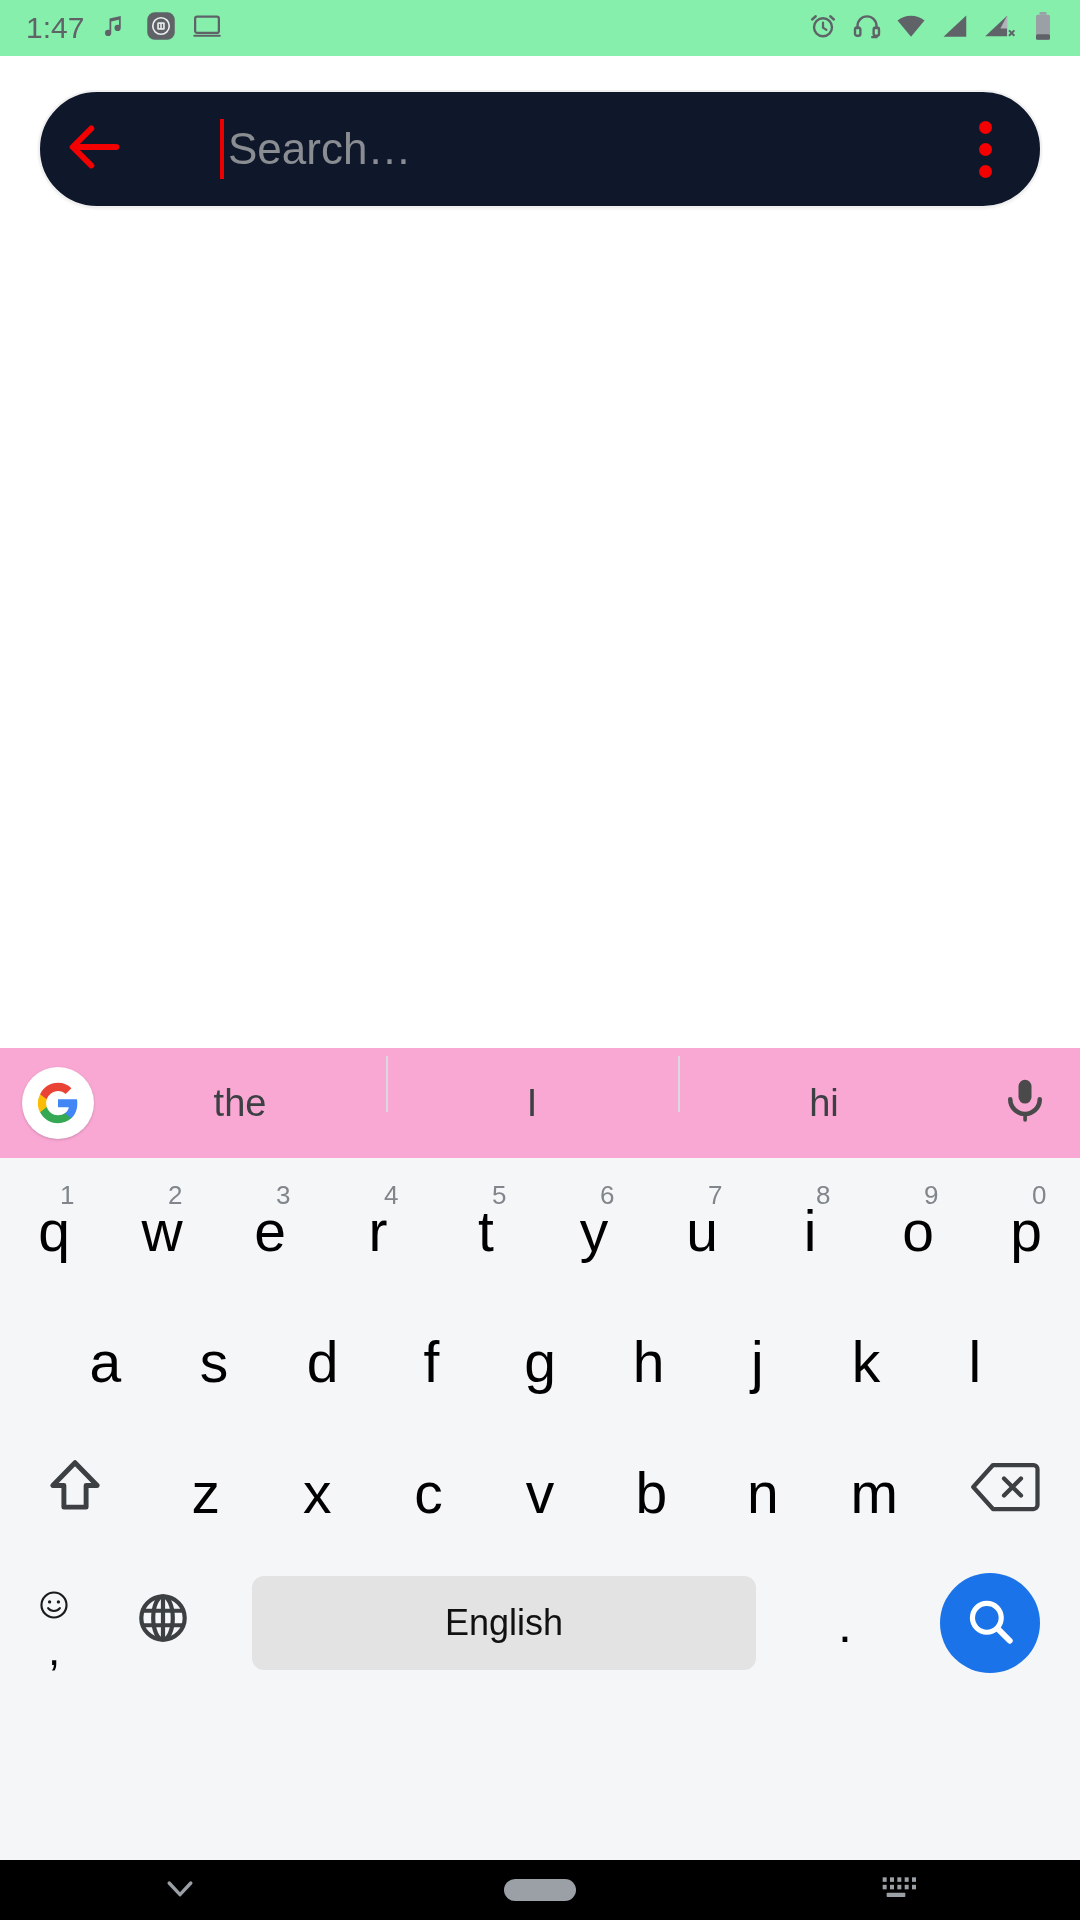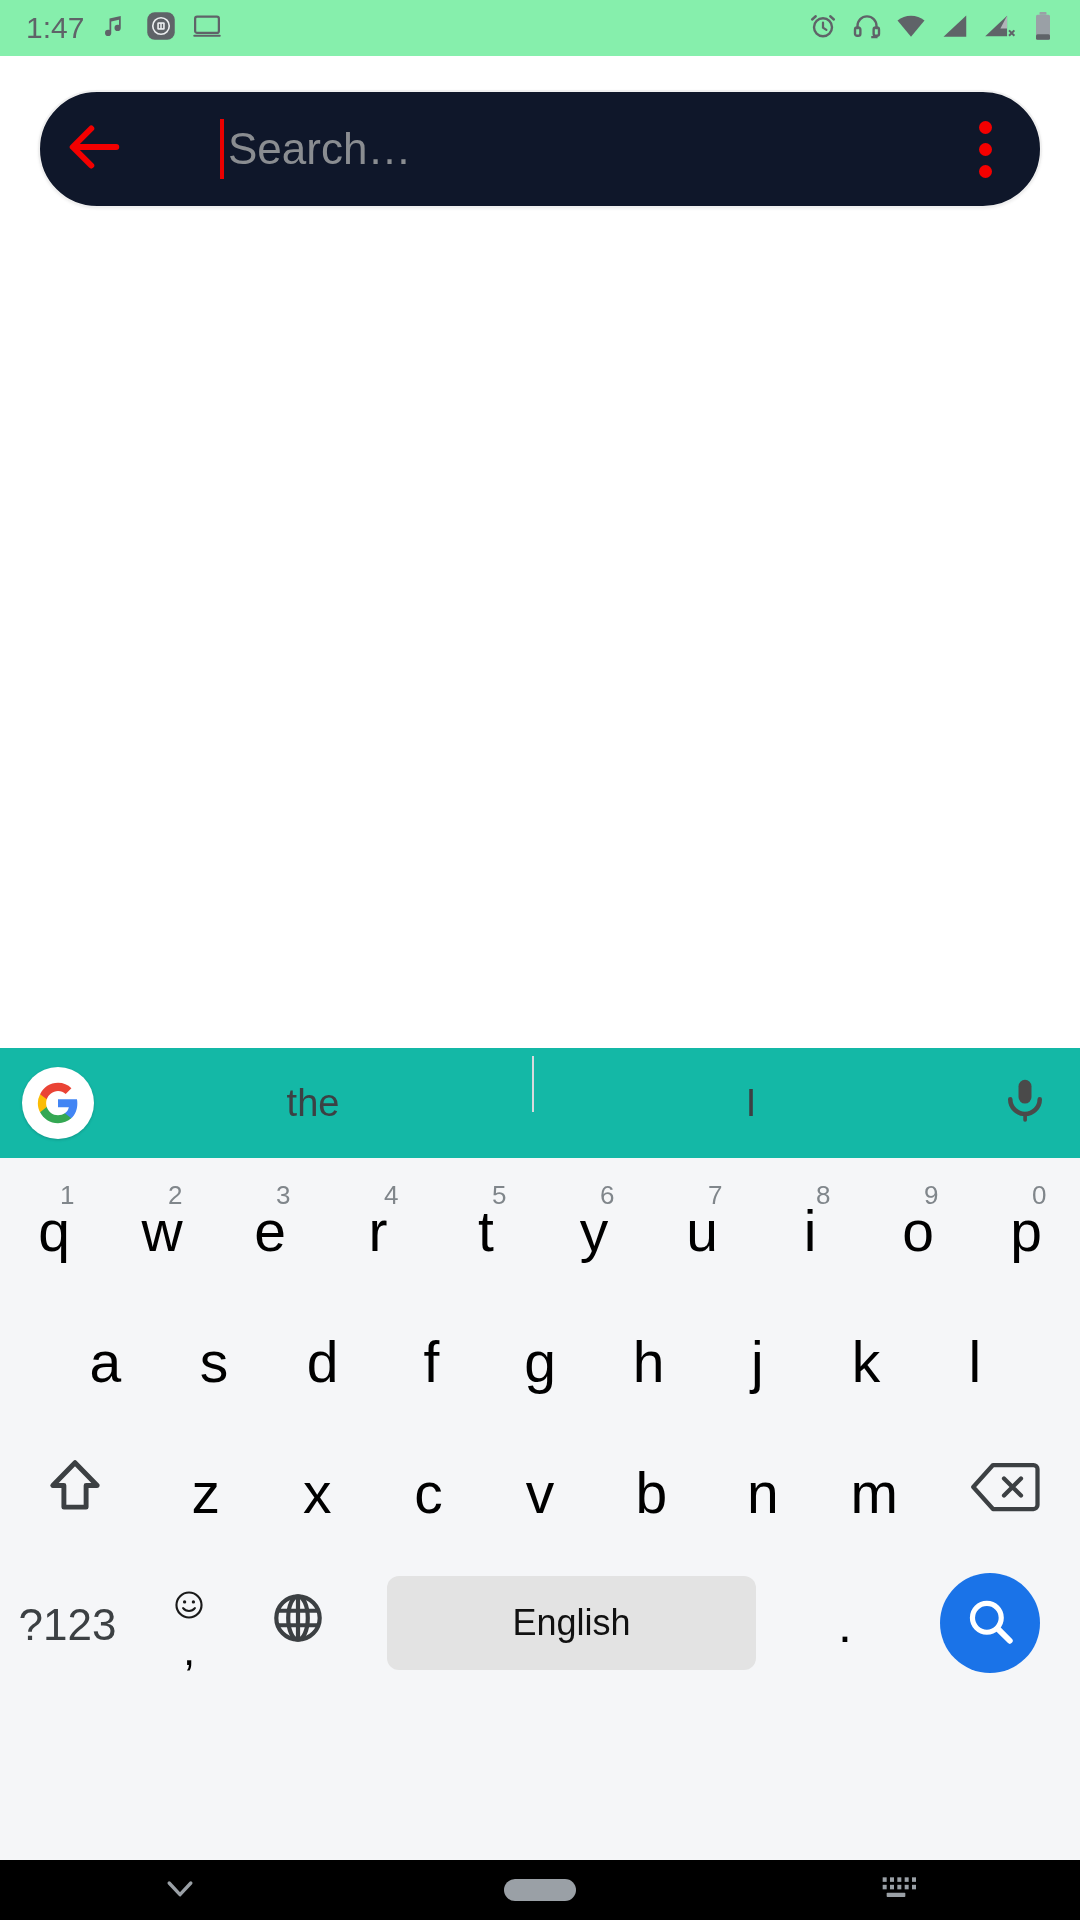--- a/index.html
+++ b/index.html
@@ -122,21 +122,21 @@
     position: absolute;
     left: 0;
     top: 1048px;
     width: 1080px;
     height: 812px;
     background: #f5f6f8;
   }
   .suggestion-strip {
     height: 110px;
     width: 1080px;
-    background: #14b8a6;
+    background: #f9a8d4;
     display: flex;
     align-items: center;
     box-sizing: border-box;
     position: relative;
   }
   .g-logo {
     width: 72px;
     height: 72px;
     border-radius: 50%;
     background: #ffffff;
@@ -404,20 +404,21 @@
       <svg width="44" height="44" viewBox="0 0 48 48">
         <path fill="#4285F4" d="M45.1 24.5c0-1.6-.14-3.2-.43-4.7H24v8.9h11.8c-.5 2.7-2.05 5-4.37 6.55v5.45h7.06c4.13-3.8 6.6-9.4 6.6-16.2z"></path>
         <path fill="#34A853" d="M24 46c5.9 0 10.86-1.95 14.48-5.3l-7.06-5.45c-1.96 1.32-4.48 2.1-7.42 2.1-5.7 0-10.53-3.85-12.26-9.02H4.45v5.64C8.05 41.1 15.4 46 24 46z"></path>
         <path fill="#FBBC05" d="M11.74 28.33c-.44-1.32-.69-2.72-.69-4.16s.25-2.84.69-4.16v-5.64H4.45A21.98 21.98 0 0 0 2 24.17c0 3.55.85 6.9 2.45 9.8l7.29-5.64z"></path>
         <path fill="#EA4335" d="M24 10.8c3.21 0 6.1 1.1 8.37 3.27l6.27-6.27C34.85 4.26 29.89 2 24 2 15.4 2 8.05 6.9 4.45 14.37l7.29 5.64C13.47 14.84 18.3 10.8 24 10.8z"></path>
       </svg>
     </div>
     <div class="suggestions">
       <div class="suggestion">the</div>
       <div class="suggestion">I</div>
+      <div class="suggestion">hi</div>
     </div>
     <div class="mic-btn">
       <span>
         <svg width="52" height="52" viewBox="0 0 24 24">
           <rect x="9" y="2.2" width="6" height="11" rx="3" fill="#4a4a4a"></rect>
           <path d="M5.2 11.2a6.8 6.8 0 0 0 13.6 0" fill="none" stroke="#4a4a4a" stroke-width="2.1" stroke-linecap="round"></path>
           <rect x="11.2" y="17.3" width="1.7" height="4.3" rx="0.8" fill="#4a4a4a"></rect>
         </svg>
       </span>
     </div>
@@ -533,23 +534,20 @@
         <span>
           <svg width="70" height="58" viewBox="0 0 28 22">
             <path d="M9.2 2.2h16.2a1.6 1.6 0 0 1 1.6 1.6v14.4a1.6 1.6 0 0 1-1.6 1.6H9.2L1.3 11l7.9-8.8z" fill="none" stroke="#3c4043" stroke-width="1.7" stroke-linejoin="round"></path>
             <path d="M13.6 7.6l6.8 6.8M20.4 7.6l-6.8 6.8" stroke="#3c4043" stroke-width="1.7" stroke-linecap="round"></path>
           </svg>
         </span>
       </div>
     </div>
 
     <div class="krow row4">
-      <div class="key sym">
-        <span class="glyph">?123</span>
-      </div>
       <div class="key emoji-comma">
         <span class="emoji-comma-inner">
           <span>
             <svg width="32" height="32" viewBox="0 0 24 24">
               <circle cx="12" cy="12" r="9.4" fill="none" stroke="#1a1a1a" stroke-width="1.6"></circle>
               <circle cx="8.7" cy="9.7" r="1.25" fill="#1a1a1a"></circle>
               <circle cx="15.3" cy="9.7" r="1.25" fill="#1a1a1a"></circle>
               <path d="M7.6 14.4a5.6 5.6 0 0 0 8.8 0" fill="none" stroke="#1a1a1a" stroke-width="1.6" stroke-linecap="round"></path>
             </svg>
           </span>

